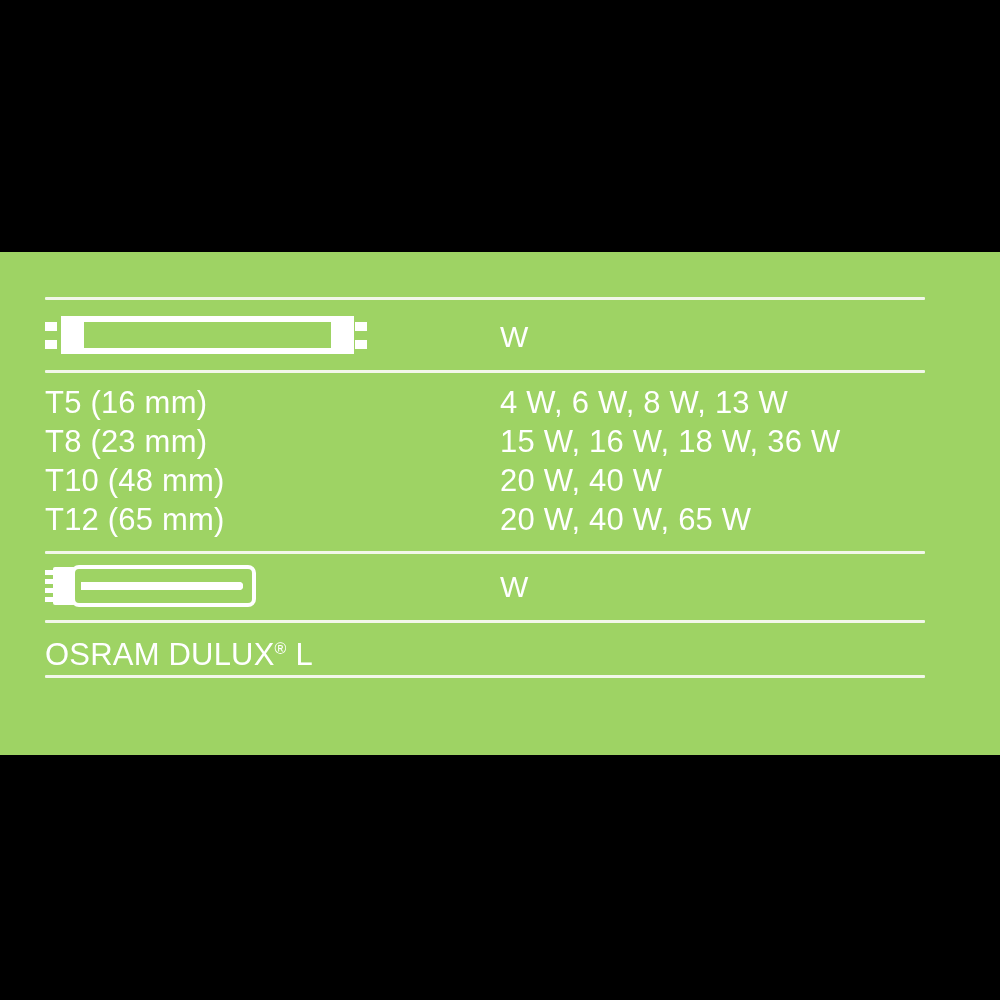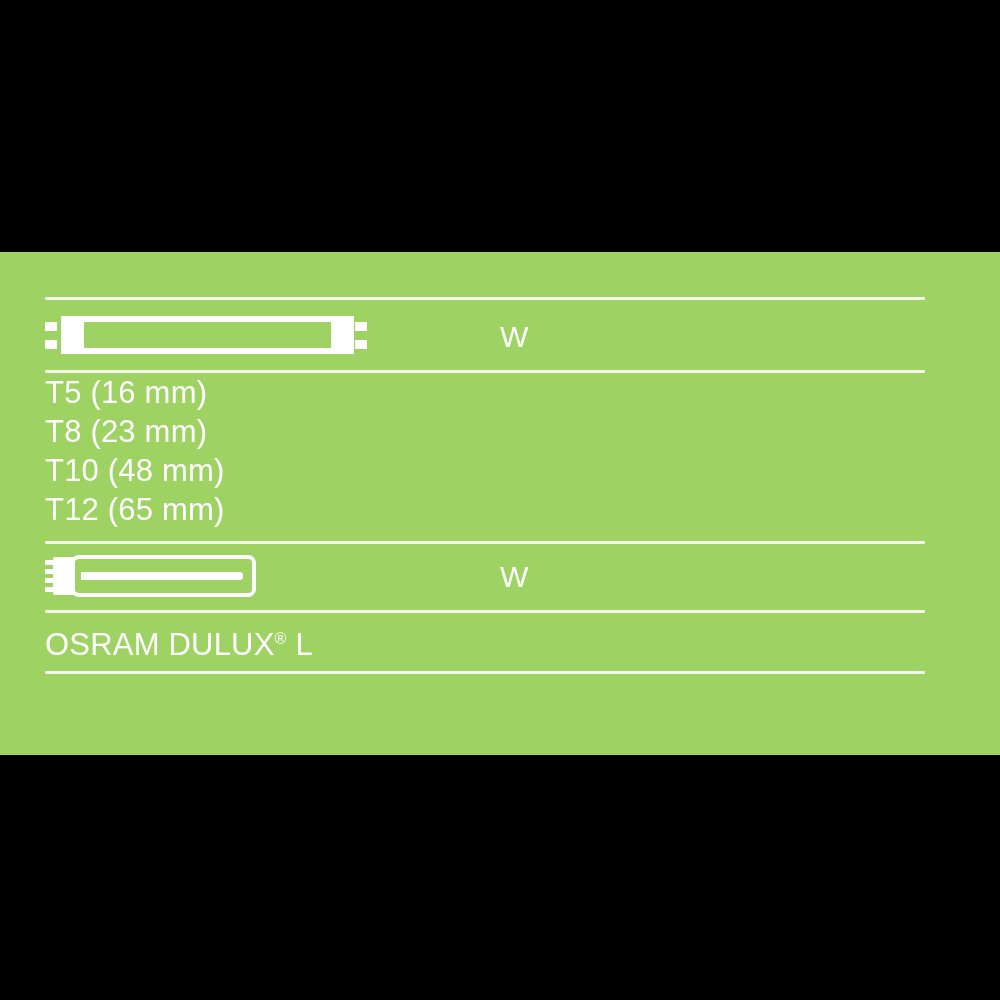--- a/index.html
+++ b/index.html
@@ -73,39 +73,40 @@
     font-size: 30px;
     font-weight: 400;
     letter-spacing: 0.3px;
     line-height: 1;
     padding-top: 22px;
   }
   .row-head.dulux .unit { padding-top: 18px; }
 
   
   .row-body {
+    padding-top: 10px;
     padding-bottom: 12px;
   }
   .spec-list, .watt-list {
     list-style: none;
     margin: 0;
     padding: 0;
   }
   .spec-list li, .watt-list li {
     color: #ffffff;
     font-size: 31px;
     font-weight: 400;
     line-height: 39px;
     white-space: nowrap;
     letter-spacing: 0.2px;
   }
 
   .row-body.single {
     padding-top: 12px;
-    padding-bottom: 6px;
+    padding-bottom: 0;
     gap: 33px;
   }
   .row-body.single .spec-list li,
   .row-body.single .watt-list li {
     font-size: 31px;
     line-height: 40px;
   }
 
   .reg {
     font-size: 16px;
@@ -234,20 +235,28 @@
 
       <div class="row row-body">
         <div class="cell-left">
           <ul class="spec-list">
             <li>T5 (16 mm)</li>
             <li>T8 (23 mm)</li>
             <li>T10 (48 mm)</li>
             <li>T12 (65 mm)</li>
           </ul>
         </div>
+        <div class="cell-right">
+          <ul class="watt-list">
+            <li>4 W, 6 W, 8 W, 13 W</li>
+            <li>15 W, 16 W, 18 W, 36 W</li>
+            <li>20 W, 40 W</li>
+            <li>20 W, 40 W, 65 W</li>
+          </ul>
+        </div>
       </div>
 
       <div class="rule"></div>
 
       <div class="row row-head dulux">
         <div class="cell-left">
           <div class="icon-dulux">
             <div class="dl-pin p1"></div>
             <div class="dl-pin p2"></div>
             <div class="dl-pin p3"></div>

